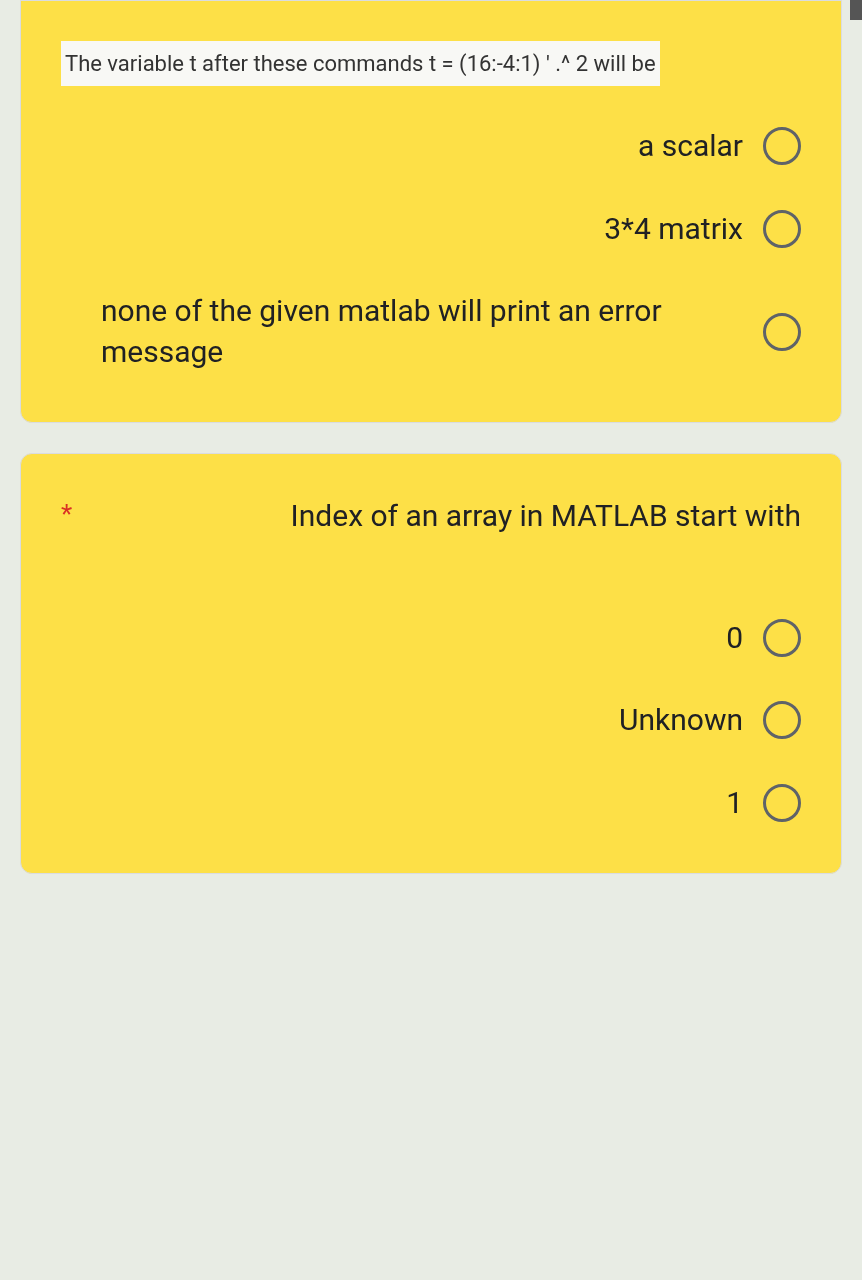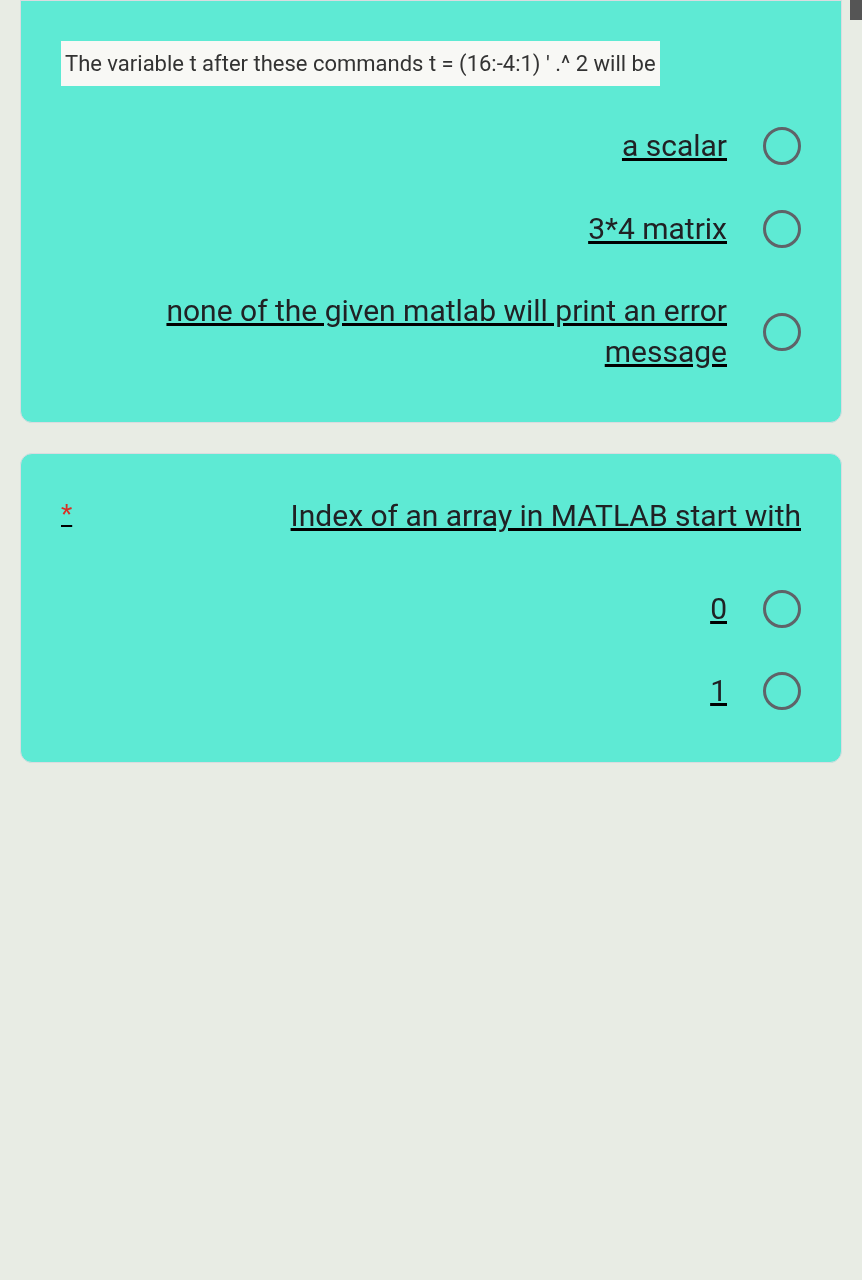--- a/index.html
+++ b/index.html
@@ -5,26 +5,25 @@
   * { box-sizing: border-box; margin: 0; padding: 0; }
   body {
     background: #e8ece4;
     font-family: Roboto, Arial, sans-serif;
     width: 862px;
     height: 1280px;
     padding: 0 20px;
     overflow: hidden;
   }
   .card {
-    background: #5eead4;
+    background: #fde047;
     border: 1px solid #dadce0;
     border-radius: 12px;
     padding: 40px 40px 50px 40px;
     margin-bottom: 30px;
-    text-decoration: underline;
   }
   .card.first {
     border-top-left-radius: 0;
     border-top-right-radius: 0;
     margin-top: 0;
     padding-top: 40px;
   }
   .question-code {
     font-size: 22px;
     color: #333;
@@ -32,21 +31,21 @@
     padding: 6px 4px;
     display: inline-block;
     margin-bottom: 40px;
     line-height: 1.5;
   }
   .question-title {
     font-size: 30px;
     color: #202124;
     text-align: right;
     line-height: 1.45;
-    margin-bottom: 51px;
+    margin-bottom: 80px;
     padding-left: 30px;
   }
   .req-row {
     display: flex;
     align-items: flex-start;
     gap: 20px;
   }
   .req-mark {
     color: #d93025;
     font-size: 26px;
@@ -56,21 +55,21 @@
   }
   .options {
     display: flex;
     flex-direction: column;
     gap: 42px;
   }
   .option {
     display: flex;
     align-items: center;
     justify-content: flex-end;
-    gap: 36px;
+    gap: 20px;
   }
   .option-label {
     font-size: 30px;
     color: #202124;
     text-align: right;
     line-height: 1.35;
     flex: 1;
   }
   .radio {
     width: 38px;
@@ -98,34 +97,38 @@
   <div class="options">
     <div class="option">
       <span class="option-label">a scalar</span>
       <span class="radio"></span>
     </div>
     <div class="option">
       <span class="option-label">3*4 matrix</span>
       <span class="radio"></span>
     </div>
     <div class="option">
-      <span class="option-label" style="text-align:right;margin-left:40px;">none of the given matlab will print an error message</span>
+      <span class="option-label" style="text-align:left;margin-left:40px;">none of the given matlab will print an error message</span>
       <span class="radio"></span>
     </div>
   </div>
 </div>
 
 <div class="card">
   <div class="req-row">
     <span class="req-mark">*</span>
     <div class="question-title" style="flex:1;">Index of an array in MATLAB start with</div>
   </div>
   <div class="options">
     <div class="option">
       <span class="option-label">0</span>
       <span class="radio"></span>
     </div>
     <div class="option">
+      <span class="option-label">Unknown</span>
+      <span class="radio"></span>
+    </div>
+    <div class="option">
       <span class="option-label">1</span>
       <span class="radio"></span>
     </div>
   </div>
 </div>
 
 </body></html>

